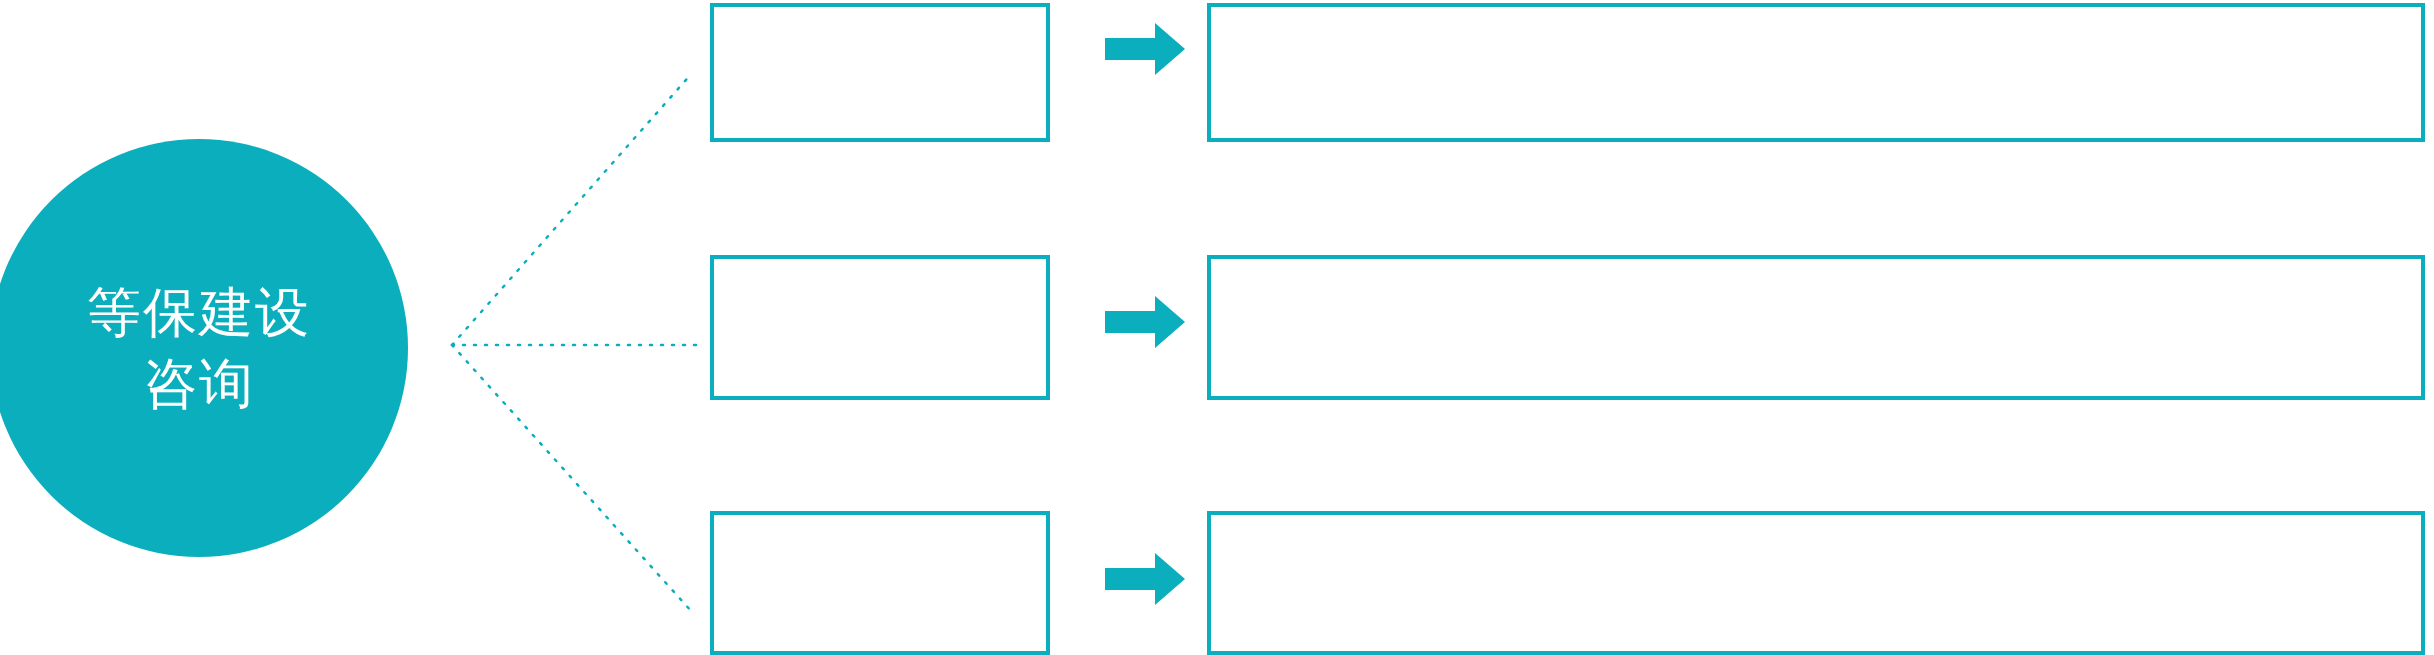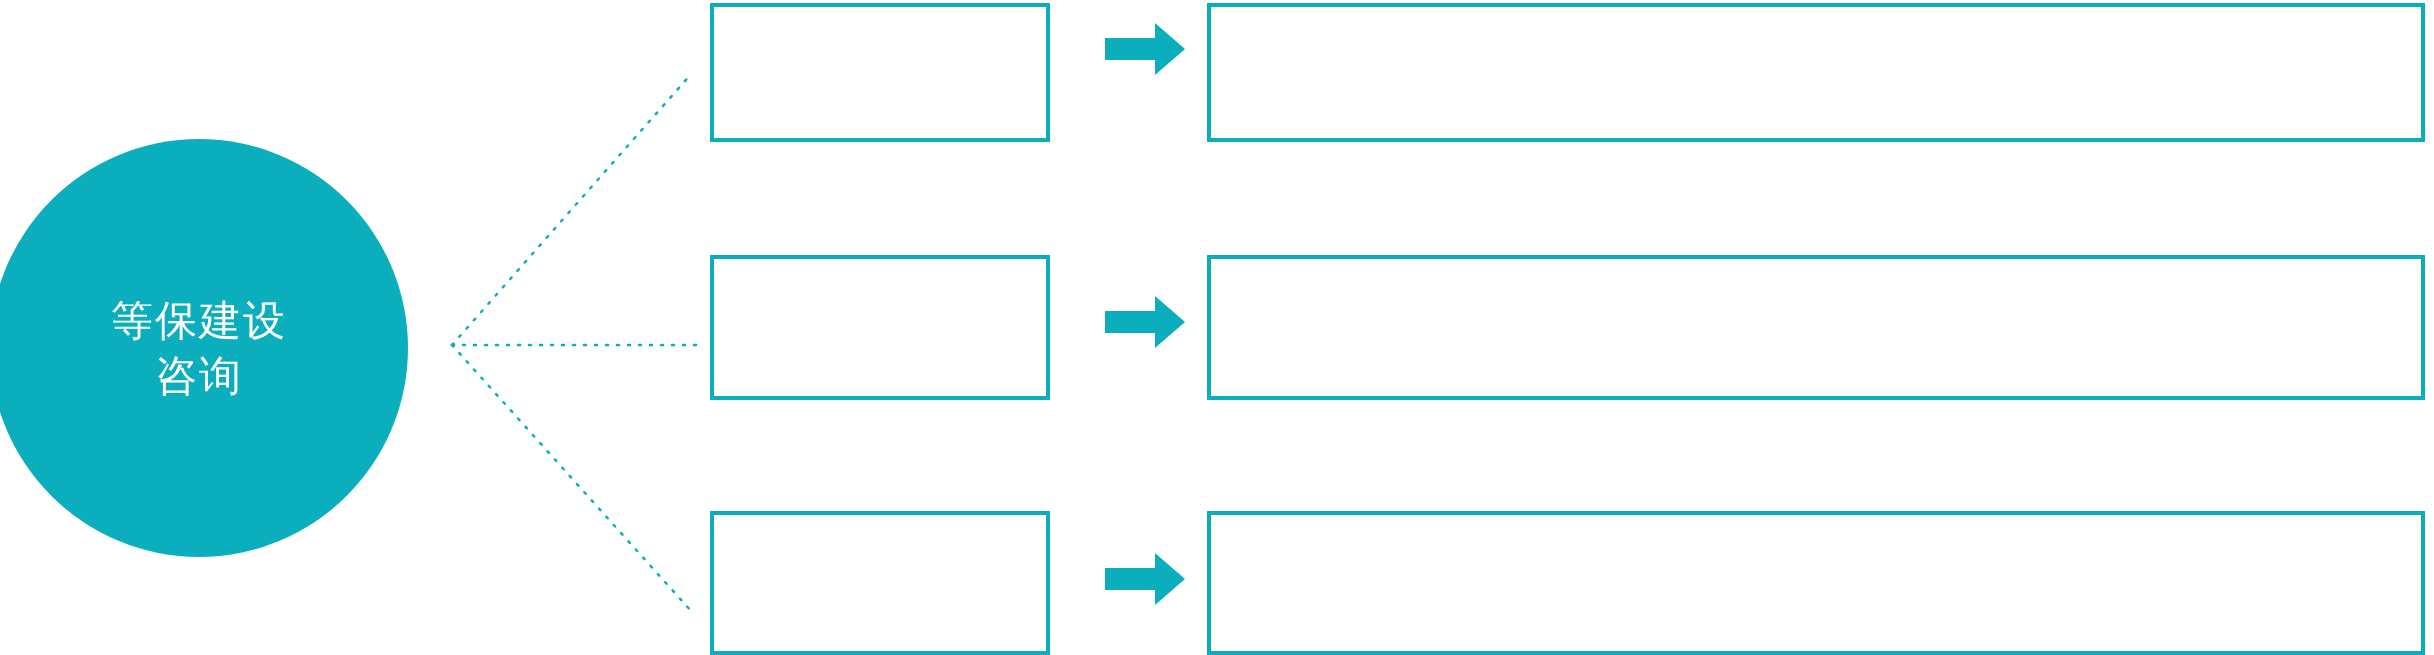--- a/index.html
+++ b/index.html
@@ -30,21 +30,21 @@
     border-radius: 50%;
     background: #0AAEBC;
     display: flex;
     flex-direction: column;
     align-items: center;
     justify-content: center;
     box-sizing: border-box;
   }
   .hub-line {
     color: #ffffff;
-    font-size: 42px;
+    font-size: 54px;
     line-height: 1.32;
     letter-spacing: 2px;
     font-weight: 400;
     text-align: center;
     white-space: nowrap;
   }
 
   
   .connectors {
     position: absolute;

